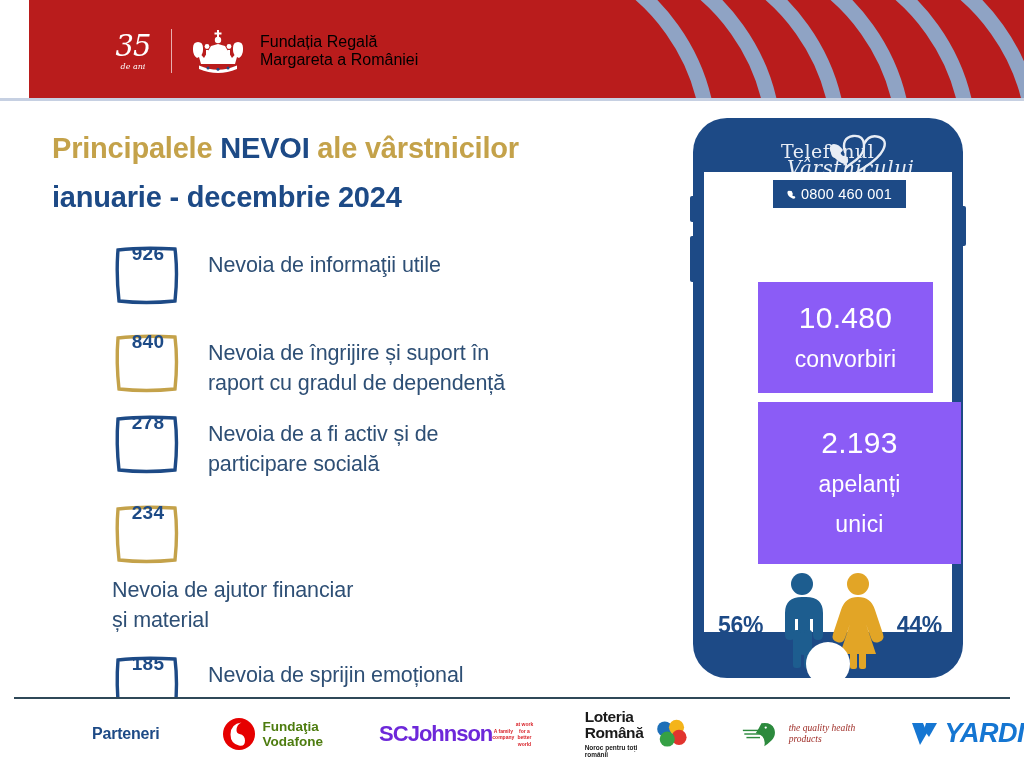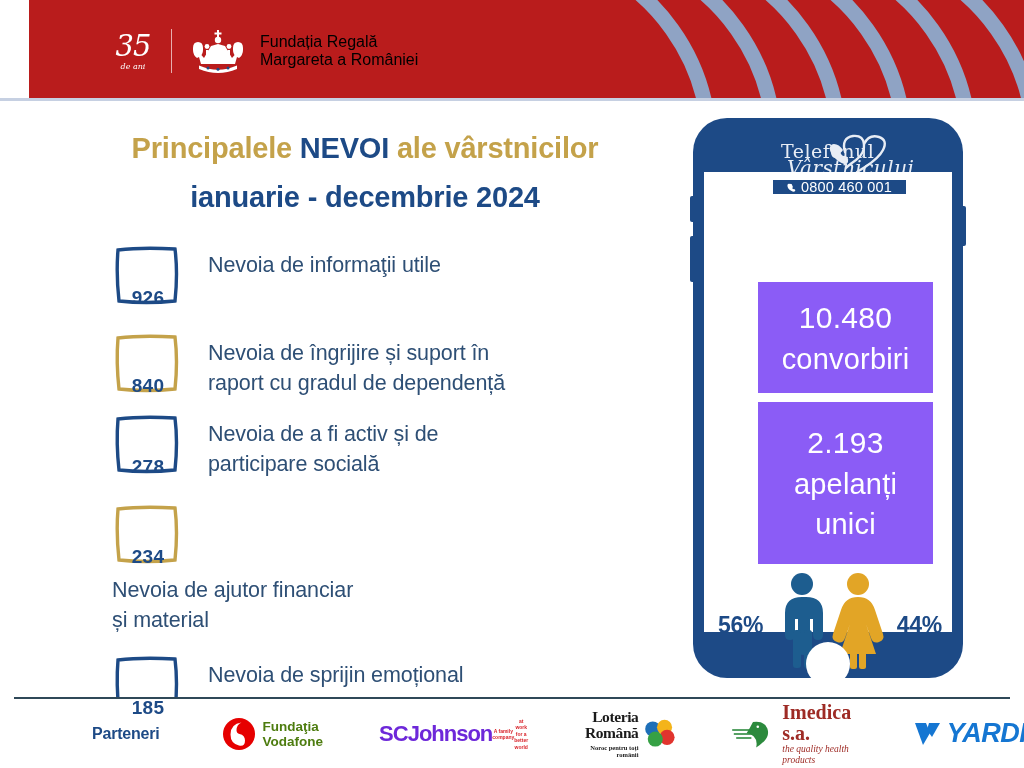--- a/index.html
+++ b/index.html
@@ -21,36 +21,36 @@
   .anniv-num {
     font-family: "DejaVu Serif", serif; font-style: italic; font-weight: 400;
     font-size: 29px; line-height: 30px; letter-spacing: -1px;
   }
   .anniv-sub { font-family: "DejaVu Serif", serif; font-style: italic; font-size: 8px; margin-top: 1px; }
   .brand-sep { width: 1px; height: 44px; background: rgba(255,255,255,.65); margin: 0 16px 0 12px; }
   .crown-wrap { width: 60px; height: 46px; margin-right: 12px; }
   .header-underline { position: absolute; left: 0; top: 98px; width: 1024px; height: 3px; background: #c6d0e2; }
 
   
-  .title-block { position: absolute; left: 60px; top: 128px; width: 610px; text-align: center; }
+  .title-block { position: absolute; left: 52px; top: 128px; width: 610px; }
   .title-line1 { font-size: 29px; font-weight: 700; line-height: 40px; letter-spacing: -.2px; }
   .title-line2 { font-size: 29px; font-weight: 700; line-height: 40px; color: #1d4a86; margin-top: 9px; letter-spacing: -.2px; }
   .t-gold { color: #c4a24a; }
   .t-blue { color: #1d4a86; }
 
   .needs { position: absolute; left: 112px; top: 243px; width: 575px; }
   .need-row { display: flex; align-items: flex-start; margin-bottom: 18px; }
   .need-row.r1 { margin-bottom: 22px; }
   .need-row.r2 { margin-bottom: 14px; }
   .need-row.r3 { margin-bottom: 23px; }
   .need-row.r4 { margin-bottom: 18px; flex-direction: column; }
 
   .num-box {
     position: relative; width: 72px; min-width: 72px; height: 66px;
-    display: flex; align-items: flex-end; justify-content: center;
+    display: flex; align-items: flex-start; justify-content: center;
     margin-right: 24px;
   }
   .num-box svg { position: absolute; left: 0; top: 0; }
   .num-box span {
     position: relative; z-index: 2;
     color: #1d4a86; font-size: 19px; font-weight: 700; letter-spacing: .3px;
   }
   .need-text {
     color: #2e4f75; font-size: 21.5px; line-height: 30px; font-weight: 400;
     padding-top: 7px; letter-spacing: -.1px;
@@ -64,38 +64,38 @@
   }
   .phone-btn-l1 { position: absolute; left: -3px; top: 78px; width: 4px; height: 26px; background: #1d4a86; border-radius: 2px 0 0 2px; }
   .phone-btn-l2 { position: absolute; left: -3px; top: 118px; width: 4px; height: 46px; background: #1d4a86; border-radius: 2px 0 0 2px; }
   .phone-btn-r1 { position: absolute; right: -3px; top: 88px; width: 4px; height: 40px; background: #1d4a86; border-radius: 0 2px 2px 0; }
 
   .phone-logo { position: absolute; left: 0; top: 12px; width: 270px; height: 52px; }
   .phone-screen {
     position: absolute; left: 11px; top: 54px; width: 248px; height: 460px; background: #fff;
   }
   .phone-number-bar {
-    position: absolute; left: 80px; top: 62px; width: 133px; height: 14px;
+    position: absolute; left: 80px; top: 62px; width: 133px; height: 28px;
     background: #1d4a86; display: flex; align-items: center; justify-content: center;
     z-index: 4;
   }
   .phone-number-bar .pn {
     color: #fff; font-size: 14.5px; font-weight: 400; letter-spacing: .2px; white-space: nowrap;
   }
   .pn-ico { width: 10px; height: 11px; margin-right: 4px; }
 
   .stat-box {
     position: absolute; background: #8b5cf6; color: #fff;
     display: flex; flex-direction: column; align-items: center; justify-content: center;
     text-align: center;
   }
   .stat-1 { left: 54px; top: 110px; width: 175px; height: 111px; }
-  .stat-2 { left: 54px; top: 230px; width: 175px; height: 162px; }
+  .stat-2 { left: 54px; top: 230px; width: 203px; height: 162px; }
   .stat-num { font-size: 30px; line-height: 42px; font-weight: 400; letter-spacing: .3px; }
-  .stat-lbl { font-size: 29px; line-height: 40px; font-weight: 400; letter-spacing: .2px; }
+  .stat-lbl { font-size: 23px; line-height: 40px; font-weight: 400; letter-spacing: .2px; }
 
   .gender { position: absolute; left: 0; top: 396px; width: 248px; height: 110px; }
   .g-pct {
     position: absolute; top: 44px; font-size: 23px; font-weight: 700; color: #1d4a86; letter-spacing: -.3px;
   }
   .g-male-pct { left: 14px; }
   .g-female-pct { right: 10px; }
   .g-figs { position: absolute; left: 68px; top: 2px; width: 118px; height: 100px; }
 
   .home-btn {
@@ -113,21 +113,21 @@
     color: #1d4a86; font-size: 16px; font-weight: 700; margin-left: 92px; letter-spacing: -.2px;
   }
   .logo { display: flex; align-items: center; }
   .logo-vodafone { margin-left: 62px; }
   .vf-mark { width: 34px; height: 34px; margin-right: 7px; }
   .vf-txt { color: #4d7c0f; font-size: 13.5px; line-height: 15px; font-weight: 700; }
   .logo-scj { margin-left: 56px; text-align: center; }
   .scj-main { color: #6d28d9; font-size: 22px; font-weight: 800; letter-spacing: -1px; line-height: 22px; }
   .scj-sub { color: #d8232a; font-size: 5px; line-height: 6.5px; font-weight: 700; margin-top: 1px; }
   .logo-loteria { margin-left: 50px; display: flex; align-items: center; }
-  .lot-txt { text-align: right; font-family: Liberation Serif, serif; }
+  .lot-txt { text-align: left; }
   .lot-main { color: #1a1a1a; font-size: 15.5px; line-height: 16px; font-weight: 800; letter-spacing: -.4px; }
   .lot-sub { color: #1a1a1a; font-size: 6.5px; margin-top: 3px; font-weight: 600; }
   .lot-balls { width: 42px; height: 34px; margin-left: 3px; }
   .logo-imedica { margin-left: 52px; display: flex; align-items: center; }
   .im-mark { width: 62px; height: 38px; margin-right: 4px; }
   .im-txt { text-align: left; }
   .im-main { color: #9e2b25; font-family: "Liberation Serif", serif; font-size: 20px; font-weight: 700; line-height: 21px; }
   .im-sub { color: #9e2b25; font-family: "Liberation Serif", serif; font-style: italic; font-size: 9.5px; line-height: 11px; }
   .logo-yardi { margin-left: 50px; display: flex; align-items: center; }
   .y-mark { width: 28px; height: 26px; margin-right: 5px; }
@@ -357,21 +357,20 @@
       <svg class="im-mark" viewBox="0 0 62 38">
         <path d="M30 4 q14 -2 18 8 q3 9 -4 16 q-5 5 -10 8 q2 -9 -3 -14 q-4 -4 -9 -4 q4 -6 8 -14 Z" fill="#2c8a3d"></path>
         <g stroke="#2c8a3d" stroke-width="2">
           <line x1="4" y1="14" x2="30" y2="14"></line>
           <line x1="6" y1="19" x2="30" y2="19"></line>
           <line x1="9" y1="24" x2="28" y2="24"></line>
         </g>
         <circle cx="36" cy="10" r="1.6" fill="#ffffff"></circle>
       </svg>
       <div class="im-txt">
-        <div class="im-main">Imedica s.a.</div>
         <div class="im-sub">the quality health products</div>
       </div>
     </div>
 
     <div class="logo logo-yardi">
       <svg class="y-mark" viewBox="0 0 28 26">
         <path d="M1 2 L12 2 L16 12 L9 24 L5 13 Z" fill="#1576d2"></path>
         <path d="M15 2 L26 2 L18 16 L13 9 Z" fill="#1576d2"></path>
       </svg>
       <div class="y-txt">YARDI</div>

